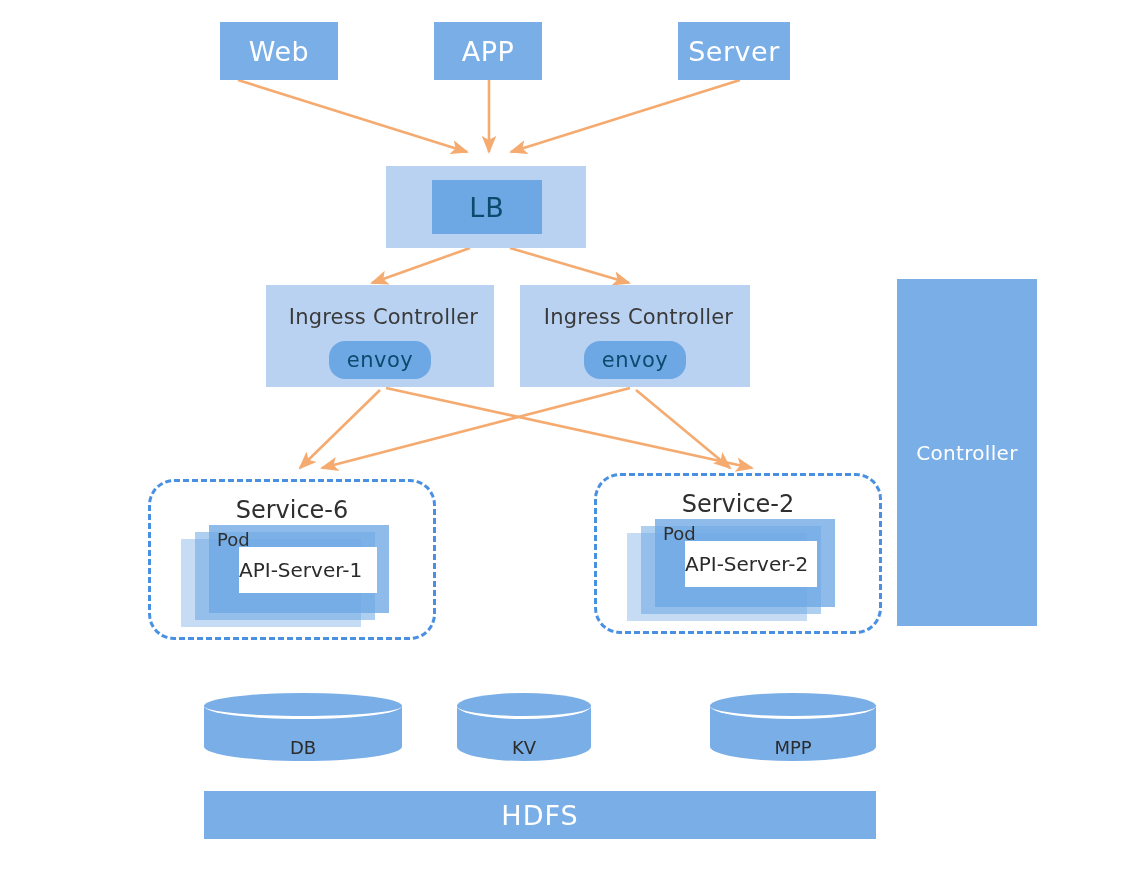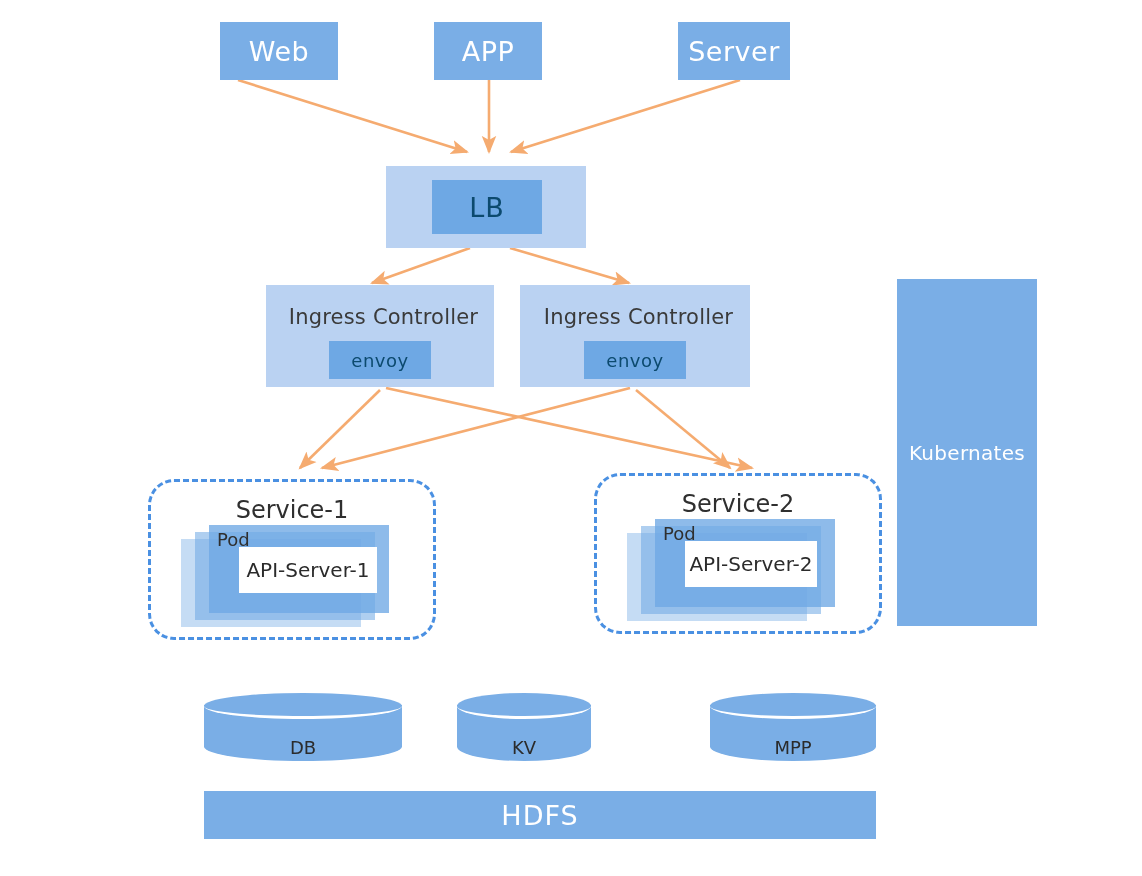--- a/index.html
+++ b/index.html
@@ -61,22 +61,23 @@
     left: 7px;
     right: 0;
     top: 20px;
     text-align: center;
     color: #3a3a3a;
     font-size: 21px;
     letter-spacing: 0.2px;
   }
 
   .envoy-chip {
-    font-size: 18px;
+    font-size: 21px;
     letter-spacing: 0.5px;
+    border-radius: 16px;
   }
 
   
   .k8s-panel {
     background: #7aaee6;
     color: #ffffff;
     font-size: 20px;
     letter-spacing: 0.3px;
   }
 
@@ -112,21 +113,21 @@
     color: #2f2f2f;
     font-size: 18px;
   }
 
   .api-box {
     position: absolute;
     background: #ffffff;
     color: #2b2b2b;
     display: flex;
     align-items: center;
-    justify-content: center;
+    justify-content: flex-start;
     font-size: 20px;
   }
 
   
   .cylinder {
     position: absolute;
   }
   .cyl-body {
     position: absolute;
     left: 0;
@@ -230,25 +231,25 @@
   </div>
 
   <div class="node outer-box" style="left:520px; top:285px; width:230px; height:102px;">
     <div class="ingress-title">Ingress Controller</div>
     <div class="inner-chip envoy-chip" style="left:64px; top:56px; width:102px; height:38px;">
       <span>envoy</span>
     </div>
   </div>
 
   <div class="node k8s-panel" style="left:897px; top:279px; width:140px; height:347px;">
-    <span>Kubernates</span>
+    <span>Controller</span>
   </div>
 
   <div class="service-group" style="left:148px; top:479px; width:288px; height:161px;">
-    <div class="service-title">Service-1</div>
+    <div class="service-title">Service-6</div>
 
     <div class="pod-card c1" style="left:30px; top:57px; width:180px; height:88px;"></div>
     <div class="pod-card c2" style="left:44px; top:50px; width:180px; height:88px;"></div>
     <div class="pod-card c3" style="left:58px; top:43px; width:180px; height:88px;"></div>
 
     <div class="pod-label" style="left:66px; top:47px;">Pod</div>
 
     <div class="api-box" style="left:88px; top:65px; width:138px; height:46px;">
       <span>API-Server-1</span>
     </div>

